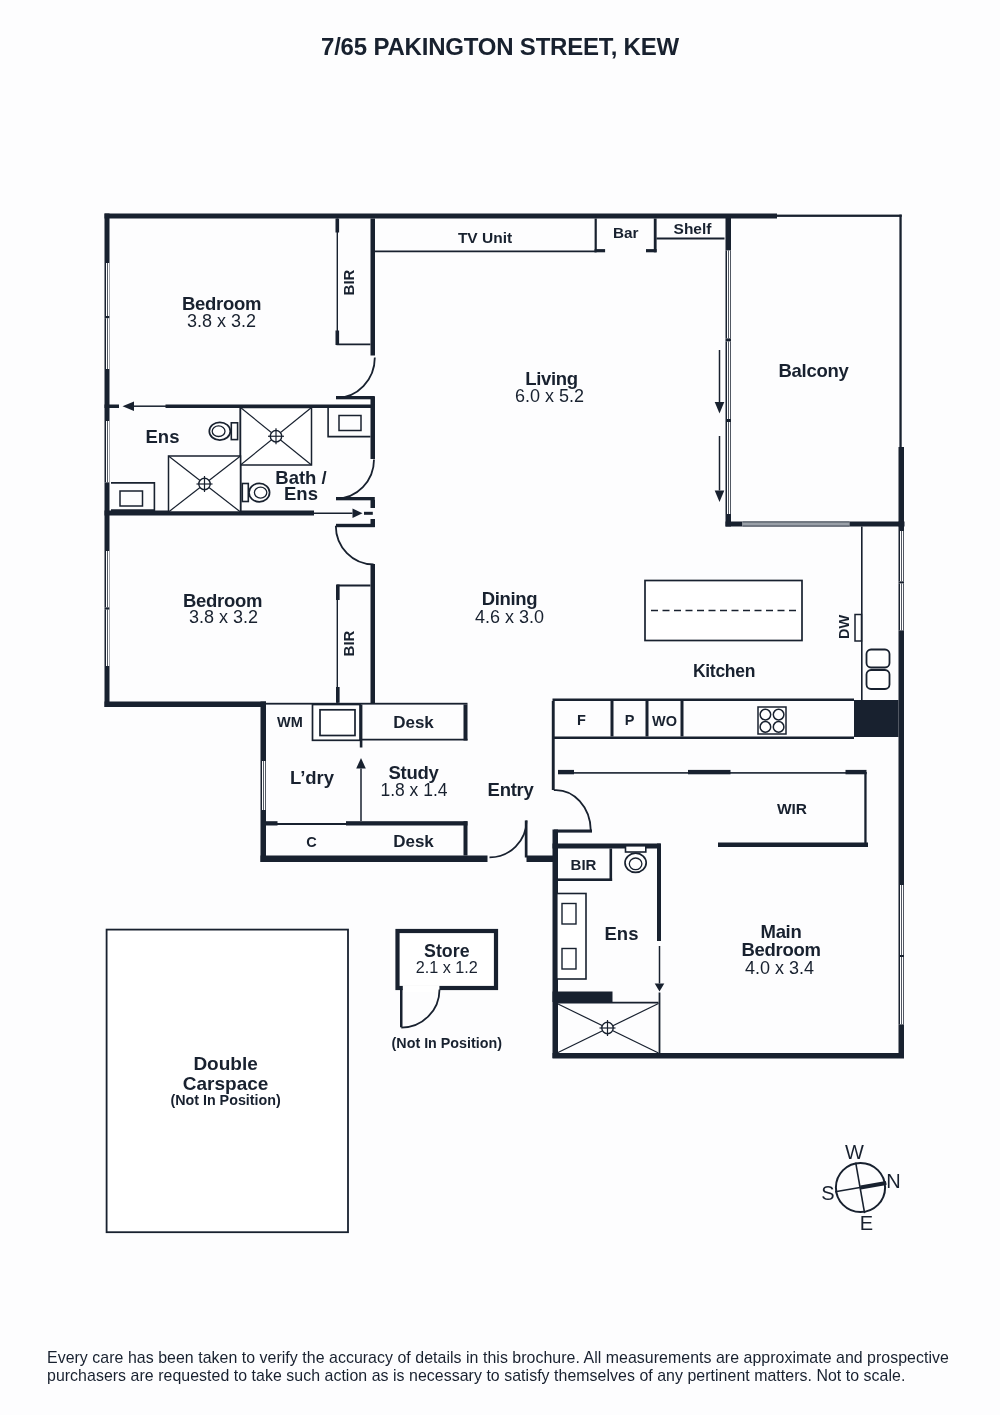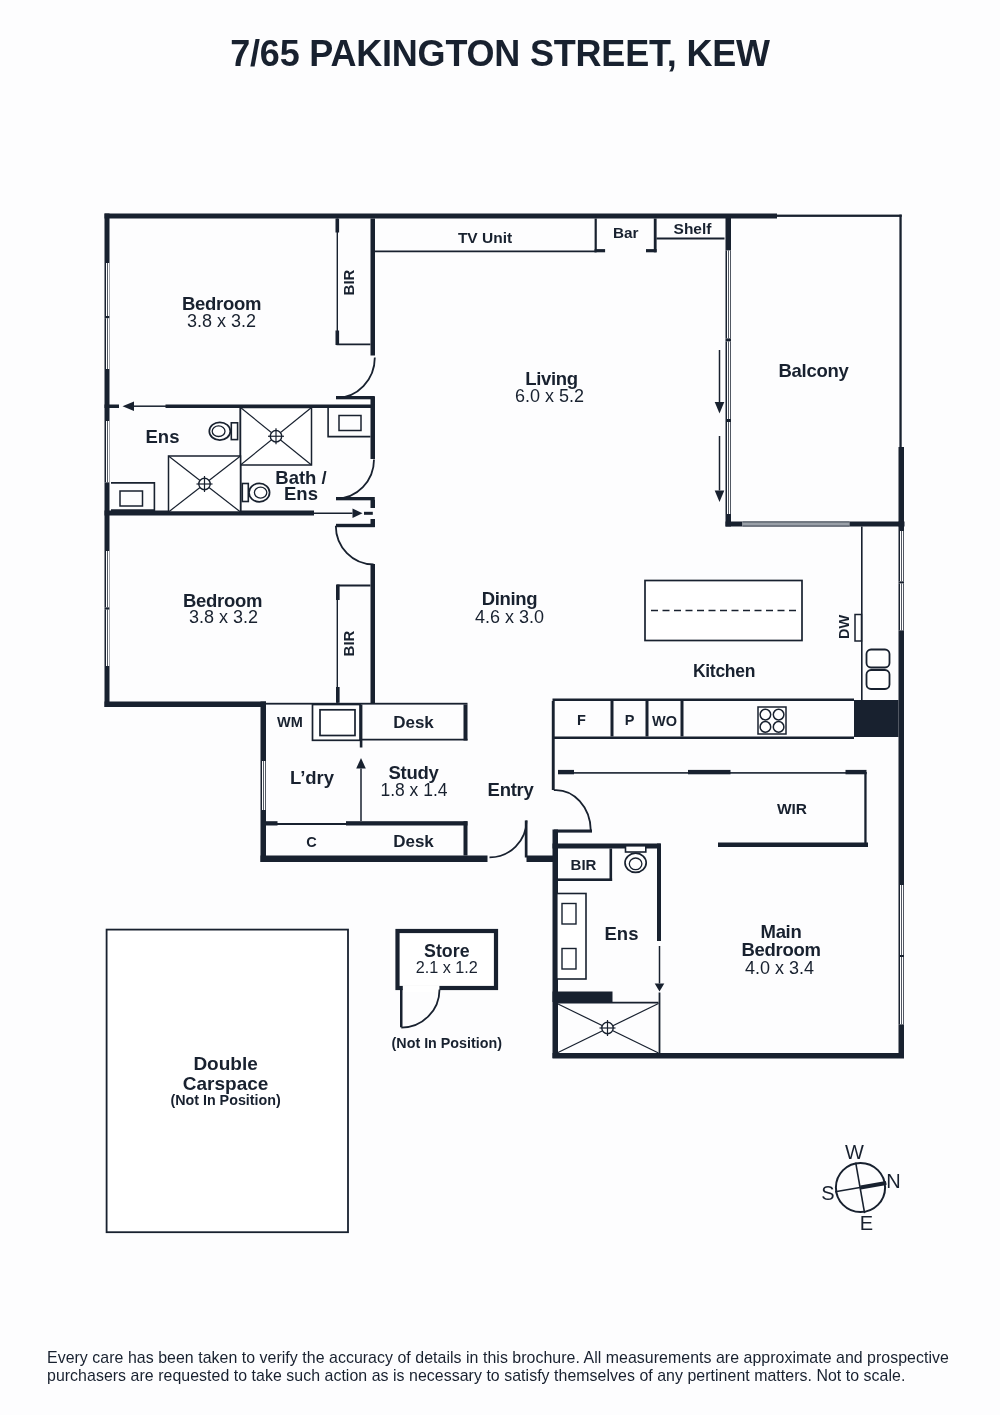--- a/index.html
+++ b/index.html
@@ -1,19 +1,19 @@
 <!DOCTYPE html>
 <html><head>
 <meta charset="utf-8">
 <style>
   html,body { margin:0; padding:0; background:#ffffff; }
   #page { position:relative; width:1000px; height:1415px; background:#fdfdfe; overflow:hidden;
           font-family:"Liberation Sans", sans-serif; }
   #title { position:absolute; left:0; top:32.5px; width:1000px; text-align:center;
-           font-size:36px; font-weight:bold; letter-spacing:-0.2px; color:#18212f; }
+           font-size:24px; font-weight:bold; letter-spacing:-0.2px; color:#18212f; }
   #disc { position:absolute; left:47px; top:1349px; width:960px; font-size:15.9px;
           line-height:17.6px; color:#18212f; letter-spacing:0.05px; }
 </style>
 </head>
 <body>
 <div id="page">
   <div id="title">7/65 PAKINGTON STREET, KEW</div>
   <svg width="1000" height="1415" viewBox="0 0 1000 1415" font-family="Liberation Sans, sans-serif" style="position:absolute;left:0;top:0">
 <rect x="104.5" y="213.5" width="672.5" height="5" fill="#18212f"></rect>
 <rect x="777" y="214.6" width="124.7" height="2.3" fill="#18212f"></rect>

